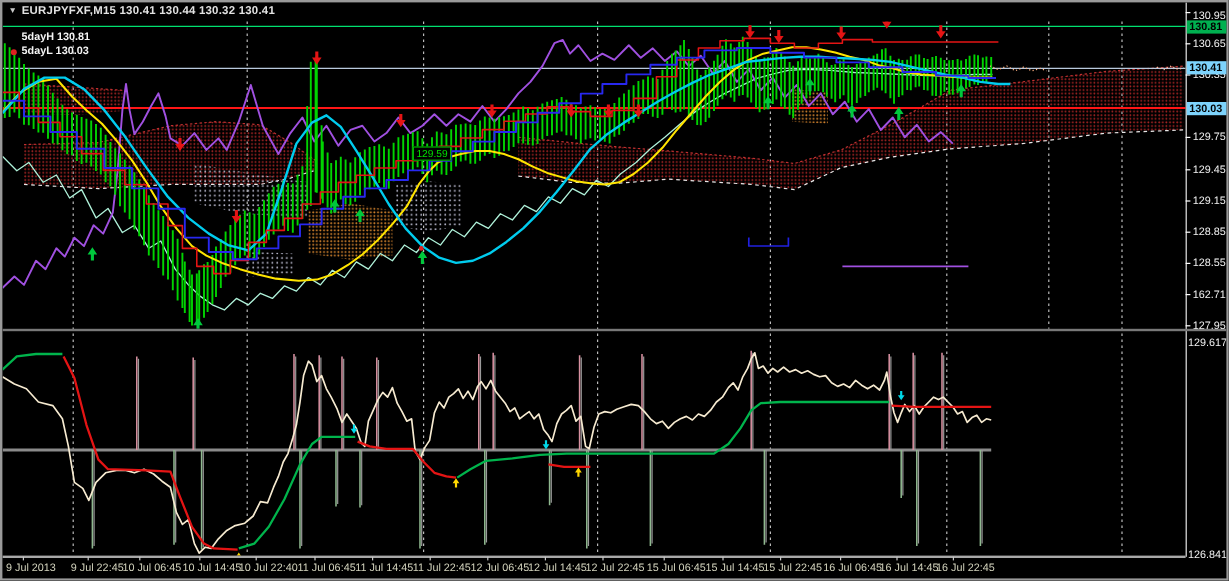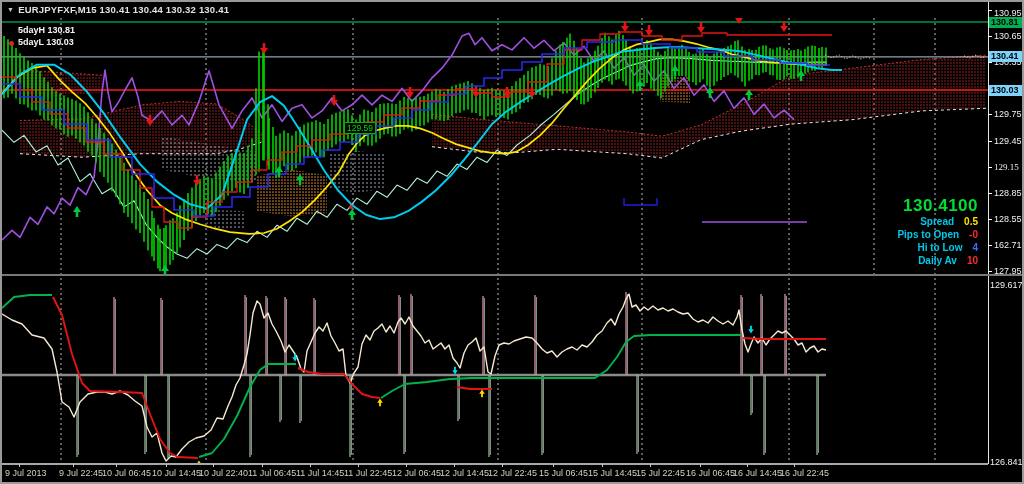--- a/index.html
+++ b/index.html
@@ -418,42 +418,35 @@
   <div class="abs hline2"></div>
 
   <div class="abs title"><span class="icon-tri">▼</span><span>EURJPYFXF,M15  130.41 130.44 130.32 130.41</span></div>
 
   <div class="abs fd" style="left:16px;top:23px;">5dayH 130.81</div>
   <div class="abs fd" style="left:16px;top:35px;">5dayL 130.03</div>
   <div class="abs reddot"></div>
 
   <div class="abs tag">129.59</div>
 
-  <div class="abs info" id="info-panel">
-    <div class="info-price" id="info-price" style="color: rgb(0, 221, 51);">130.4100</div>
-  <div class="info-row"><span class="lbl">Spread</span><span style="color: rgb(255, 228, 0);">0.5</span></div>
-      <div class="info-row"><span class="lbl">Pips to Open</span><span style="color: rgb(255, 42, 42);">-0</span></div>
-      <div class="info-row"><span class="lbl">Hi to Low</span><span style="color: rgb(59, 107, 255);">4</span></div>
-      <div class="info-row"><span class="lbl">Daily Av</span><span style="color: rgb(255, 42, 42);">10</span></div>
-    </div>
 
 
   <div class="abs laxis" style="top:278px;">129.6178</div>
   <div class="abs laxis" style="top:455px;">126.8417</div>
 <div class="abs pal" style="top: 6px;">130.95</div>
     <div class="abs ptick" style="top: 8px;"></div>
     <div class="abs pal" style="top: 29px;">130.65</div>
     <div class="abs ptick" style="top: 34px;"></div>
     <div class="abs pal" style="top: 55px;">130.35</div>
     <div class="abs ptick" style="top: 60px;"></div>
     <div class="abs pal" style="top: 107px;">129.75</div>
     <div class="abs ptick" style="top: 112px;"></div>
     <div class="abs pal" style="top: 134px;">129.45</div>
     <div class="abs ptick" style="top: 139px;"></div>
-    <div class="abs pal" style="top: 160px; font-family: Liberation Serif, serif;">129.15</div>
+    <div class="abs pal" style="top: 160px;">129.15</div>
     <div class="abs ptick" style="top: 165px;"></div>
     <div class="abs pal" style="top: 186px;">128.85</div>
     <div class="abs ptick" style="top: 191px;"></div>
     <div class="abs pal" style="top: 212px;">128.55</div>
     <div class="abs ptick" style="top: 217px;"></div>
     <div class="abs pal" style="top: 238px;">162.71</div>
     <div class="abs ptick" style="top: 243px;"></div>
     <div class="abs pal" style="top: 264px;">127.95</div>
     <div class="abs ptick" style="top: 269px;"></div>
     <div class="abs badge" style="top: 15px; background: rgb(0, 176, 80); color: rgb(0, 0, 0);">130.81</div>

